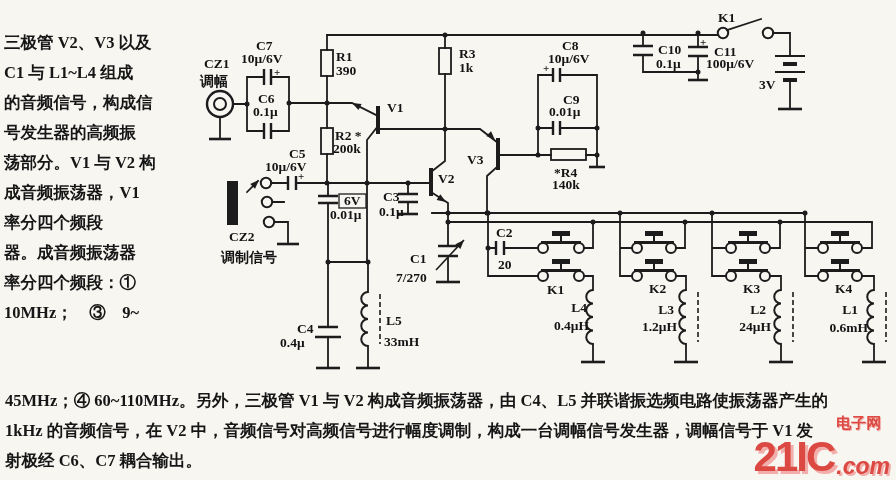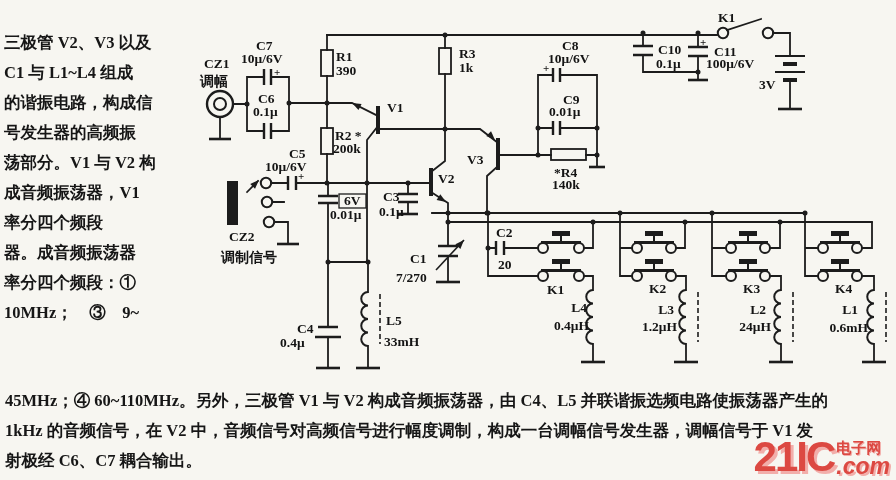--- a/index.html
+++ b/index.html
@@ -29,33 +29,33 @@
   }
   .wm{
     position:absolute;right:6px;bottom:2px;z-index:5;opacity:.92;
     display:flex;align-items:flex-end;line-height:1;
     font-family:"Liberation Sans","DejaVu Sans",sans-serif;
   }
   .wm-big{
     font-size:42px;font-weight:800;letter-spacing:-2px;
     color:#da3b34;text-shadow:3px 3px 0 #f2a8a4;
   }
-  .wm-side{display:flex;flex-direction:column;align-items:flex-start;margin-left:2px;}
+  .wm-side{display:flex;flex-direction:column;align-items:flex-start;margin-left:2px;gap:25px;}
   .wm-site{font-size:15px;font-weight:800;color:#da3b34;text-shadow:1px 1px 0 #f2a8a4;}
   .wm-com{font-size:23px;font-weight:800;font-style:italic;color:#da3b34;text-shadow:2px 2px 0 #f2a8a4;}
 </style>
 </head>
 <body>
 
 <div id="stage">
 
   <div class="text-col">
       <div class="ln">三极管 V2、V3 以及</div>
       <div class="ln">C1 与 L1~L4 组成</div>
-      <div class="ln">的谐振电路，构成信</div>
+      <div class="ln">的音频信号，构成信</div>
       <div class="ln">号发生器的高频振</div>
       <div class="ln">荡部分。V1 与 V2 构</div>
       <div class="ln">成音频振荡器，V1</div>
       <div class="ln">率分四个频段</div>
       <div class="ln">器。成音频振荡器</div>
       <div class="ln">率分四个频段：①</div>
       <div class="ln">10MHz；　③　9~</div>
     </div>
 
   <div class="para-bottom">

